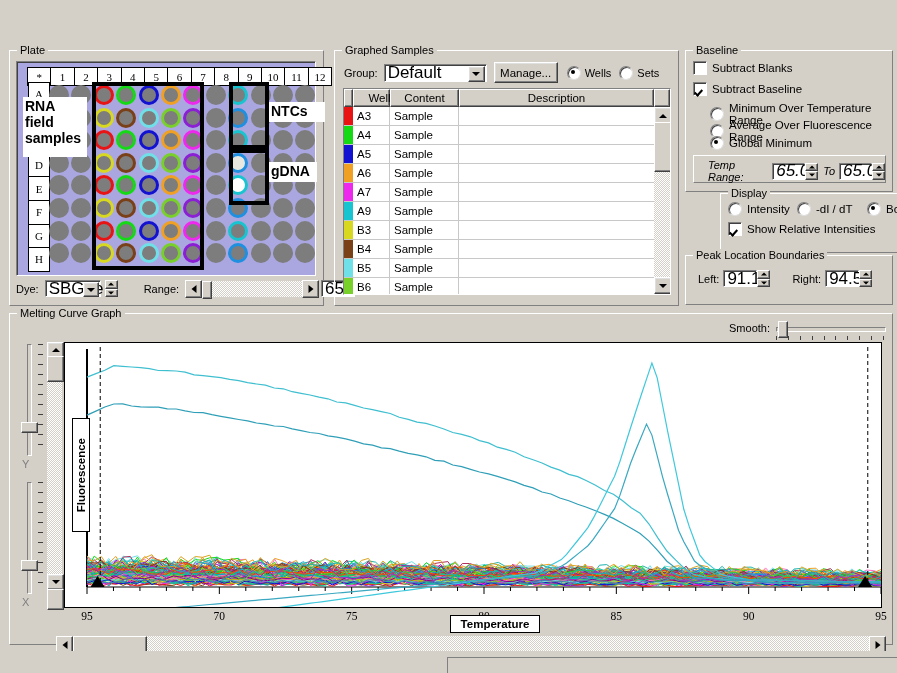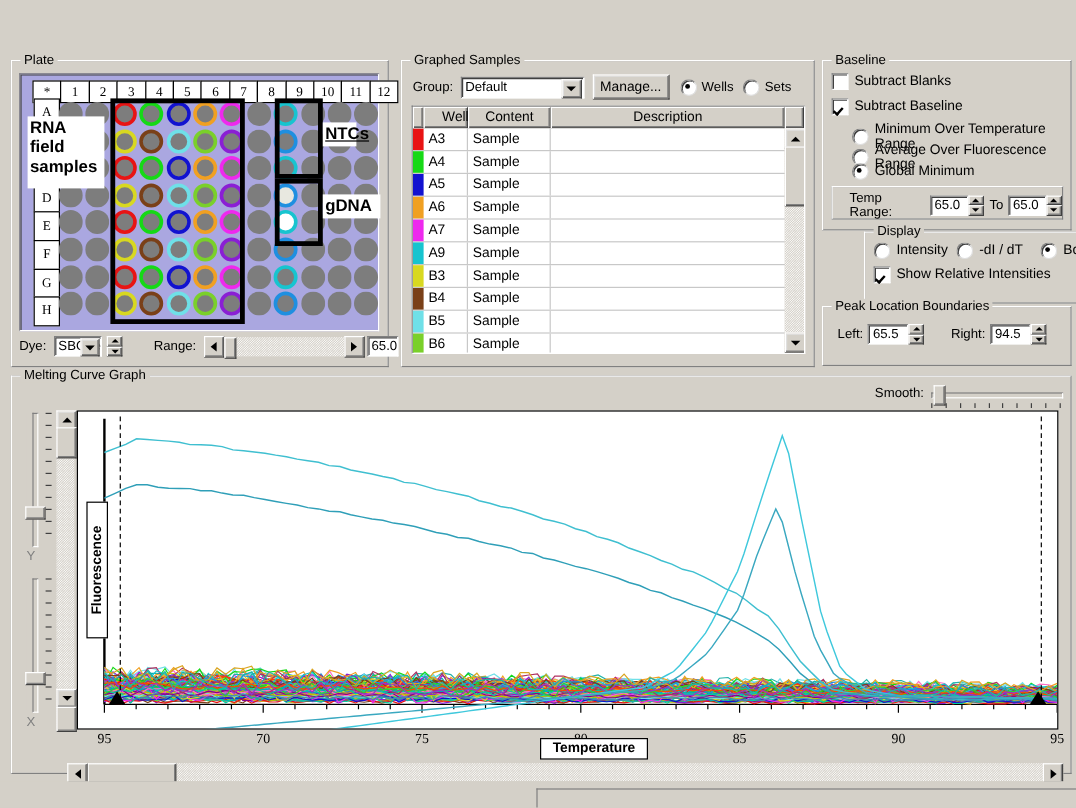--- a/index.html
+++ b/index.html
@@ -56,21 +56,21 @@
   .sunken2{box-shadow:inset 1px 1px 0 #404040;}
   .btn{
     background:#d4d0c8;border:1px solid #fff;border-right-color:#404040;border-bottom-color:#404040;
     box-shadow:inset -1px -1px 0 #808080, inset 1px 1px 0 #dfdfdf;
     font-size:11.5px;text-align:center;cursor:default;
     display:flex;align-items:center;justify-content:center;
   }
   .field{
     background:#fff;border:1px solid #808080;border-right-color:#fff;border-bottom-color:#fff;
     box-shadow:inset 1px 1px 0 #404040;
-    font-size:11px;display:flex;align-items:center;padding-left:3px;box-sizing:border-box;
+    font-size:17px;display:flex;align-items:center;padding-left:3px;box-sizing:border-box;
   }
   .chk{
     width:12px;height:12px;background:#fff;
     border:1px solid #808080;border-right-color:#fff;border-bottom-color:#fff;
     box-shadow:inset 1px 1px 0 #404040;position:relative;flex:none;
   }
   .chk.on::after{
     content:"";position:absolute;left:2px;top:5px;width:3px;height:6px;
     border:solid #000;border-width:0 2px 2px 0;transform:rotate(42deg);
   }
@@ -560,21 +560,21 @@
             </div>
           </div>
 
         <div class="sel-box" style="left:72px;top:17px;width:112px;height:188px;"></div>
         <div class="sel-box" style="left:209px;top:17px;width:40px;height:67px;"></div>
         <div class="sel-box" style="left:209px;top:84px;width:40px;height:56px;"></div>
 
         <div class="note" style="left:3px;top:32px;width:64px;height:60px;white-space:pre-line;">RNA
 field
 samples</div>
-        <div class="note" style="left:249px;top:37px;width:28px;height:20px;text-decoration:underline;">NTCs</div>
+        <div class="note" style="left:249px;top:37px;width:56px;height:20px;">NTCs</div>
         <div class="note" style="left:249px;top:97px;width:48px;height:20px;">gDNA</div>
       </div>
     </div>
 
     <div class="dyerow">
       <span>Dye:</span>
       <div class="field" style="width:56px;height:17px;margin-left:6px;position:relative;">
         <span>SBGne</span>
         <div class="btn" style="position:absolute;right:1px;top:1px;width:14px;height:13px;">
           <span style="border-left:4px solid transparent;border-right:4px solid transparent;border-top:4px solid #000;"></span>
@@ -725,21 +725,21 @@
       <span class="radio"></span>
       <span>Average Over Fluorescence Range</span>
     </div>
     <div class="opt-line" style="position:absolute;left:24px;top:85px;">
       <span class="radio on"></span>
       <span>Global Minimum</span>
     </div>
 
     <div class="group" style="left:7px;top:104px;width:191px;height:26px;">
       <div class="gin"></div>
-      <div class="row" style="position:absolute;left:14px;top:3px;">
+      <div class="row" style="position:absolute;left:14px;top:3px;font-style:italic;">
         <span>Temp Range:</span>
         <div class="field" style="width:33px;height:17px;margin-left:4px;">
           <span>65.0</span>
         </div>
         <div class="spin">
             <div></div>
             <div></div>
           </div>
         <span style="margin-left:5px;">To</span>
         <div class="field" style="width:33px;height:17px;margin-left:4px;">
@@ -774,21 +774,21 @@
       <span>Show Relative Intensities</span>
     </div>
   </div>
 
   <div class="group" id="peak-group">
     <div class="gin"></div>
     <div class="glabel">Peak Location Boundaries</div>
     <div class="row" style="position:absolute;left:12px;top:14px;">
       <span>Left:</span>
       <div class="field" style="width:34px;height:17px;margin-left:4px;">
-        <span>65.5</span>
+        <span>91.1</span>
       </div>
       <div class="spin">
           <div></div>
           <div></div>
         </div>
       <span style="margin-left:22px;">Right:</span>
       <div class="field" style="width:34px;height:17px;margin-left:4px;">
         <span>94.5</span>
       </div>
       <div class="spin">

